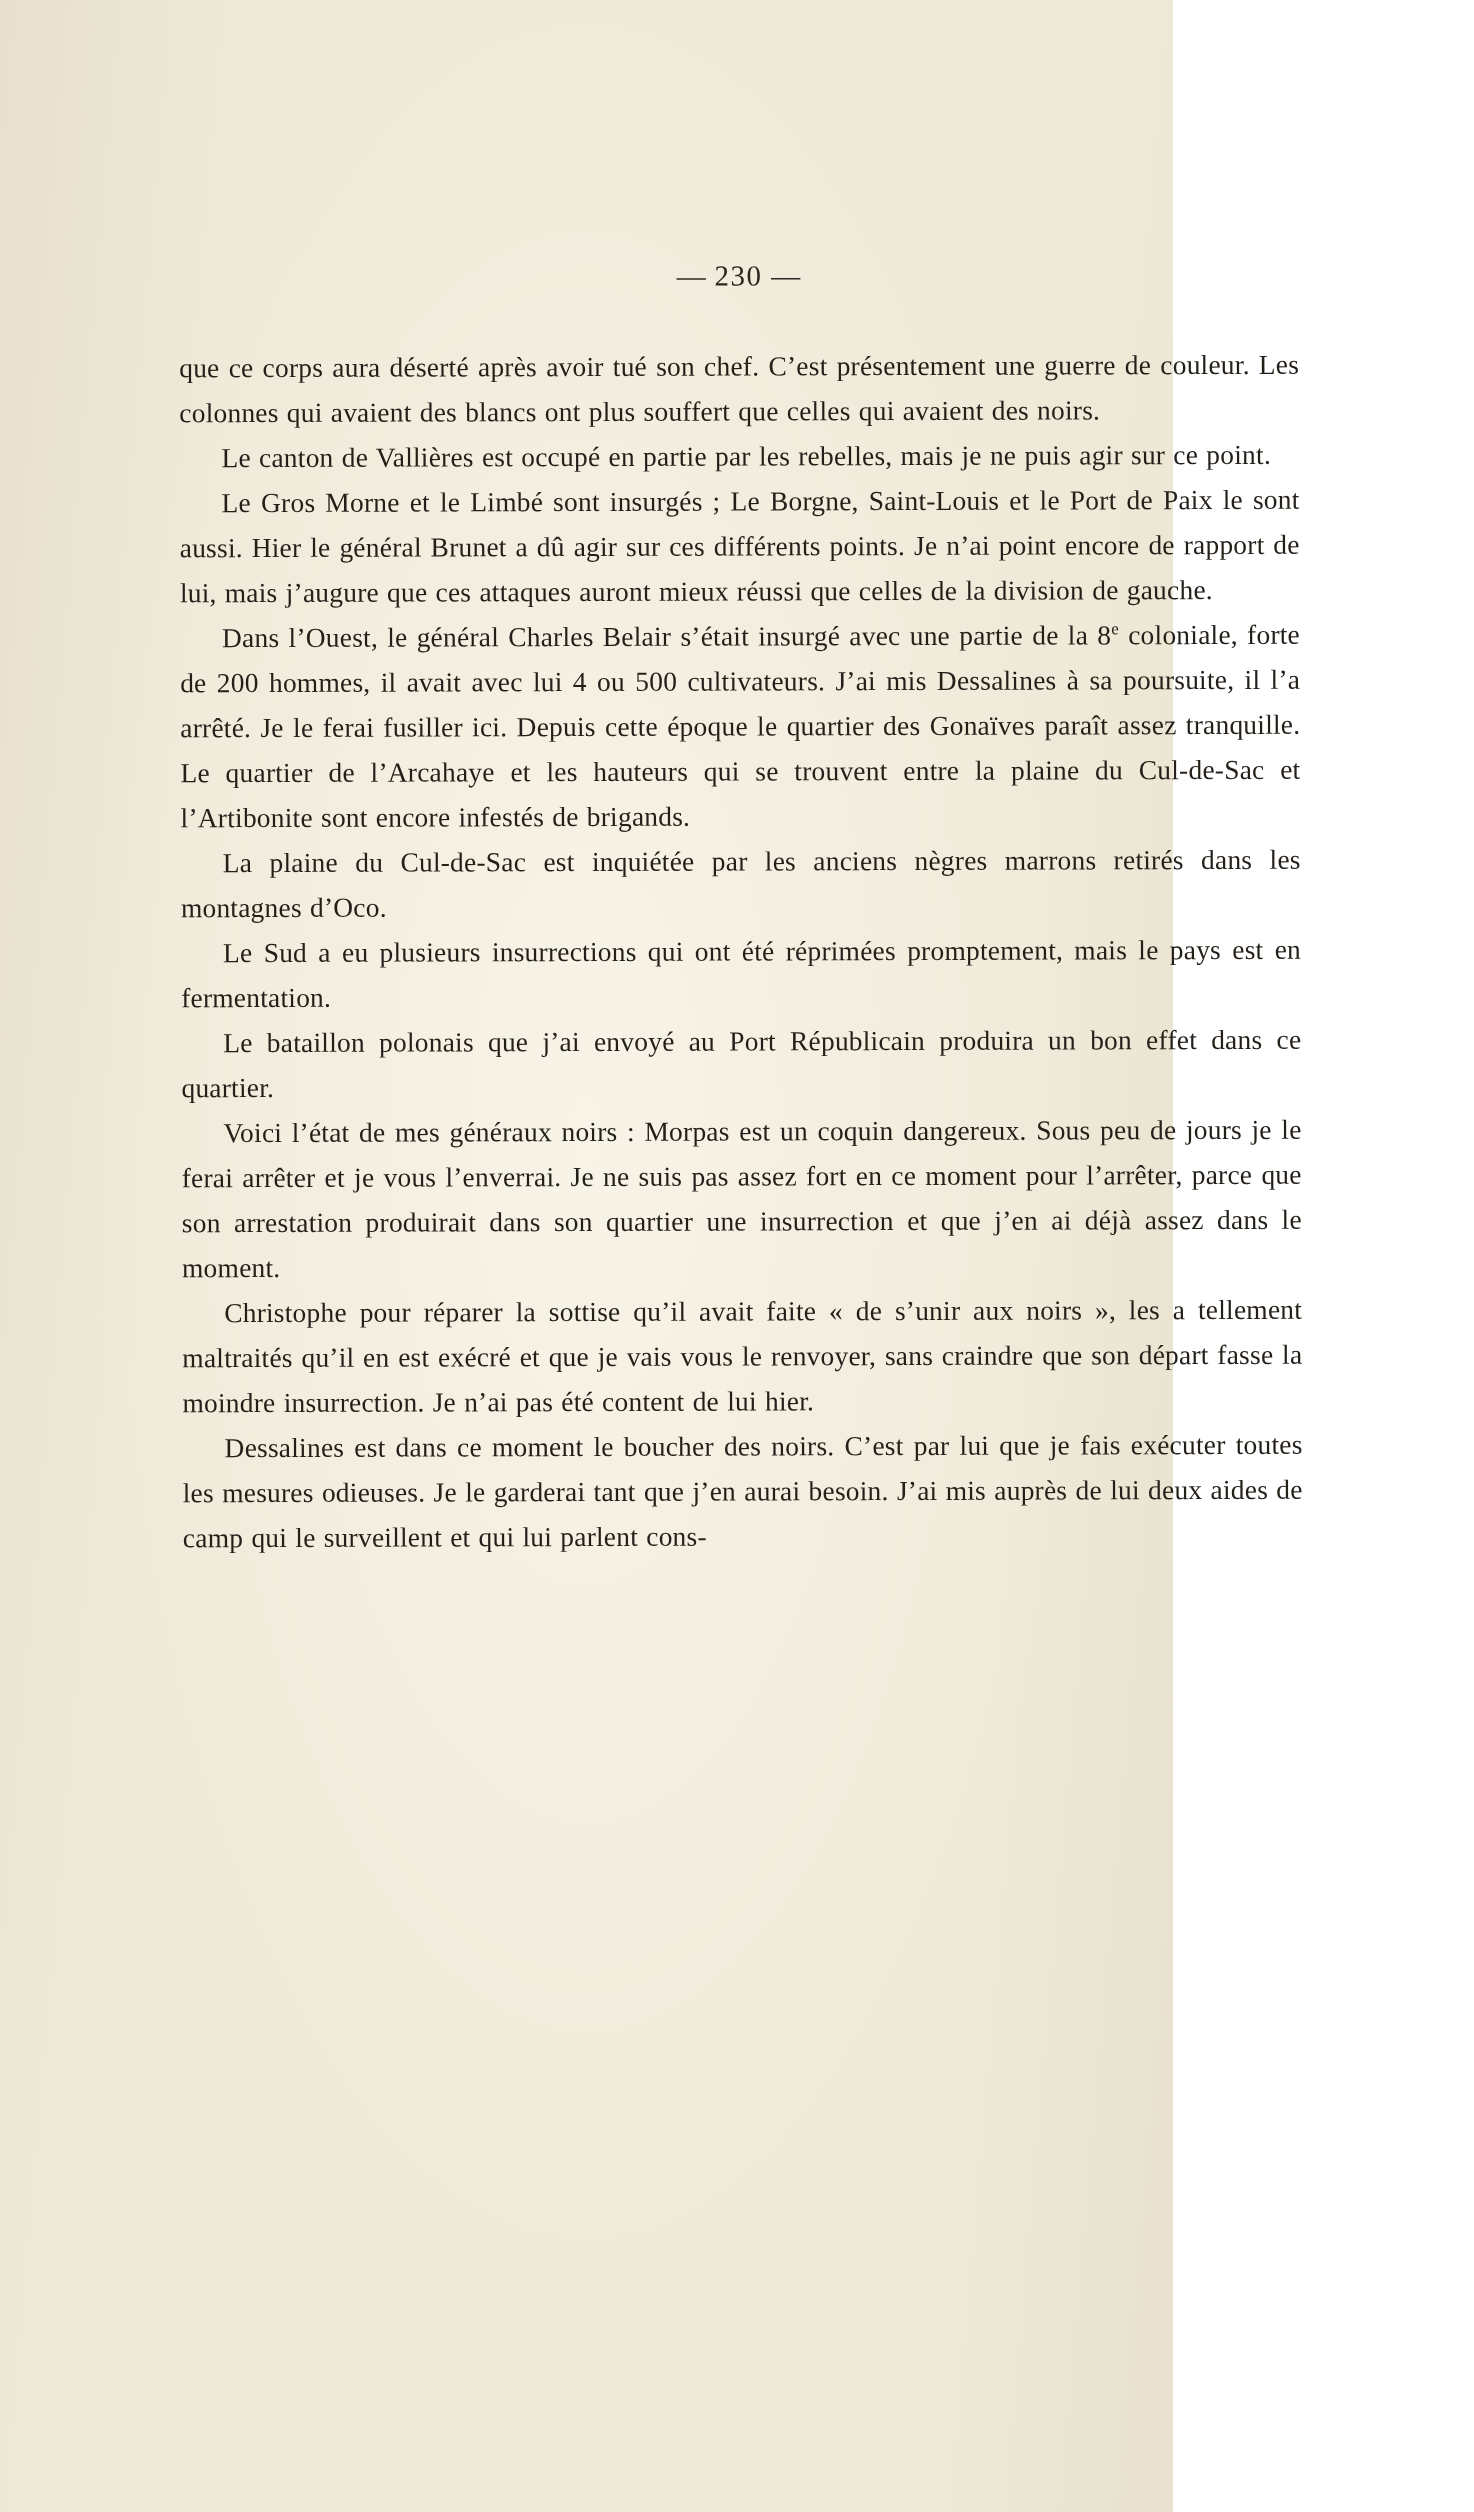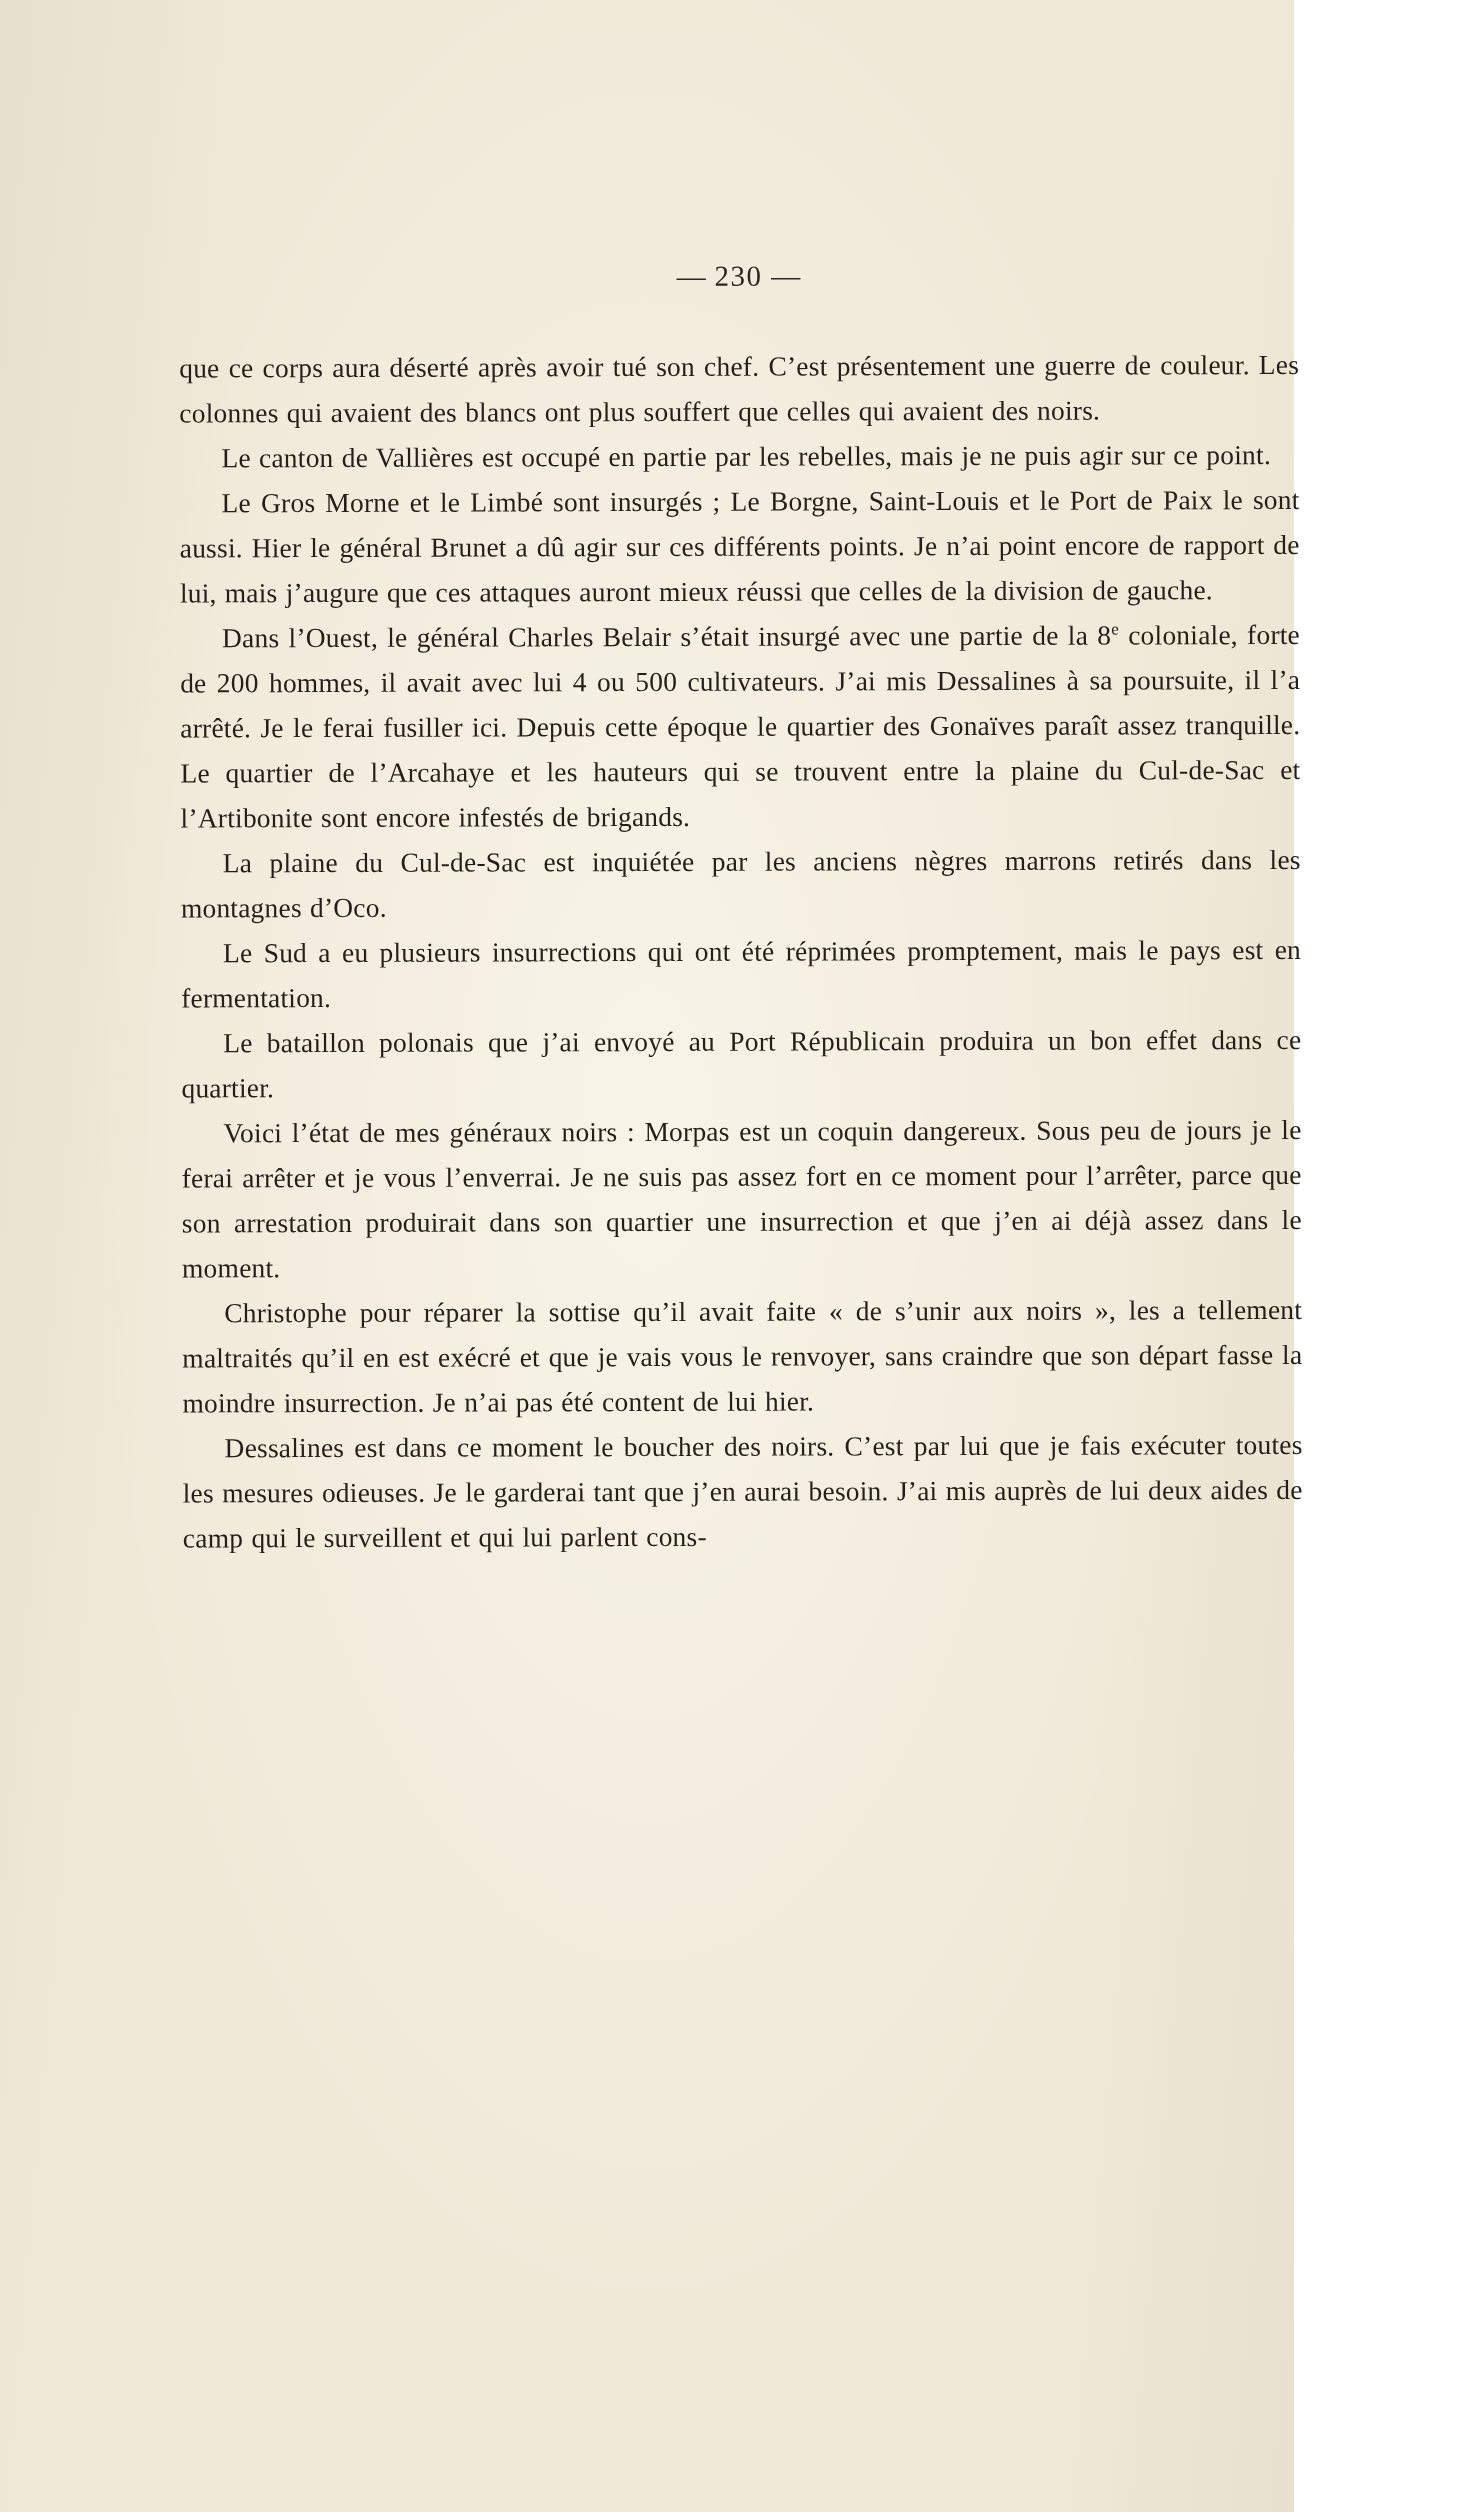--- a/index.html
+++ b/index.html
@@ -8,21 +8,21 @@
     background: #ffffff;
   }
   body {
     width: 1475px;
     height: 2512px;
     font-family: "Liberation Serif", serif;
     overflow: hidden;
   }
   .page {
     position: relative;
-    width: 1294px;
+    width: 1173px;
     height: 2512px;
     background: #efe9d8;
     box-sizing: border-box;
   }
   
   .page::before {
     content: "";
     position: absolute;
     inset: 0;
     background:

